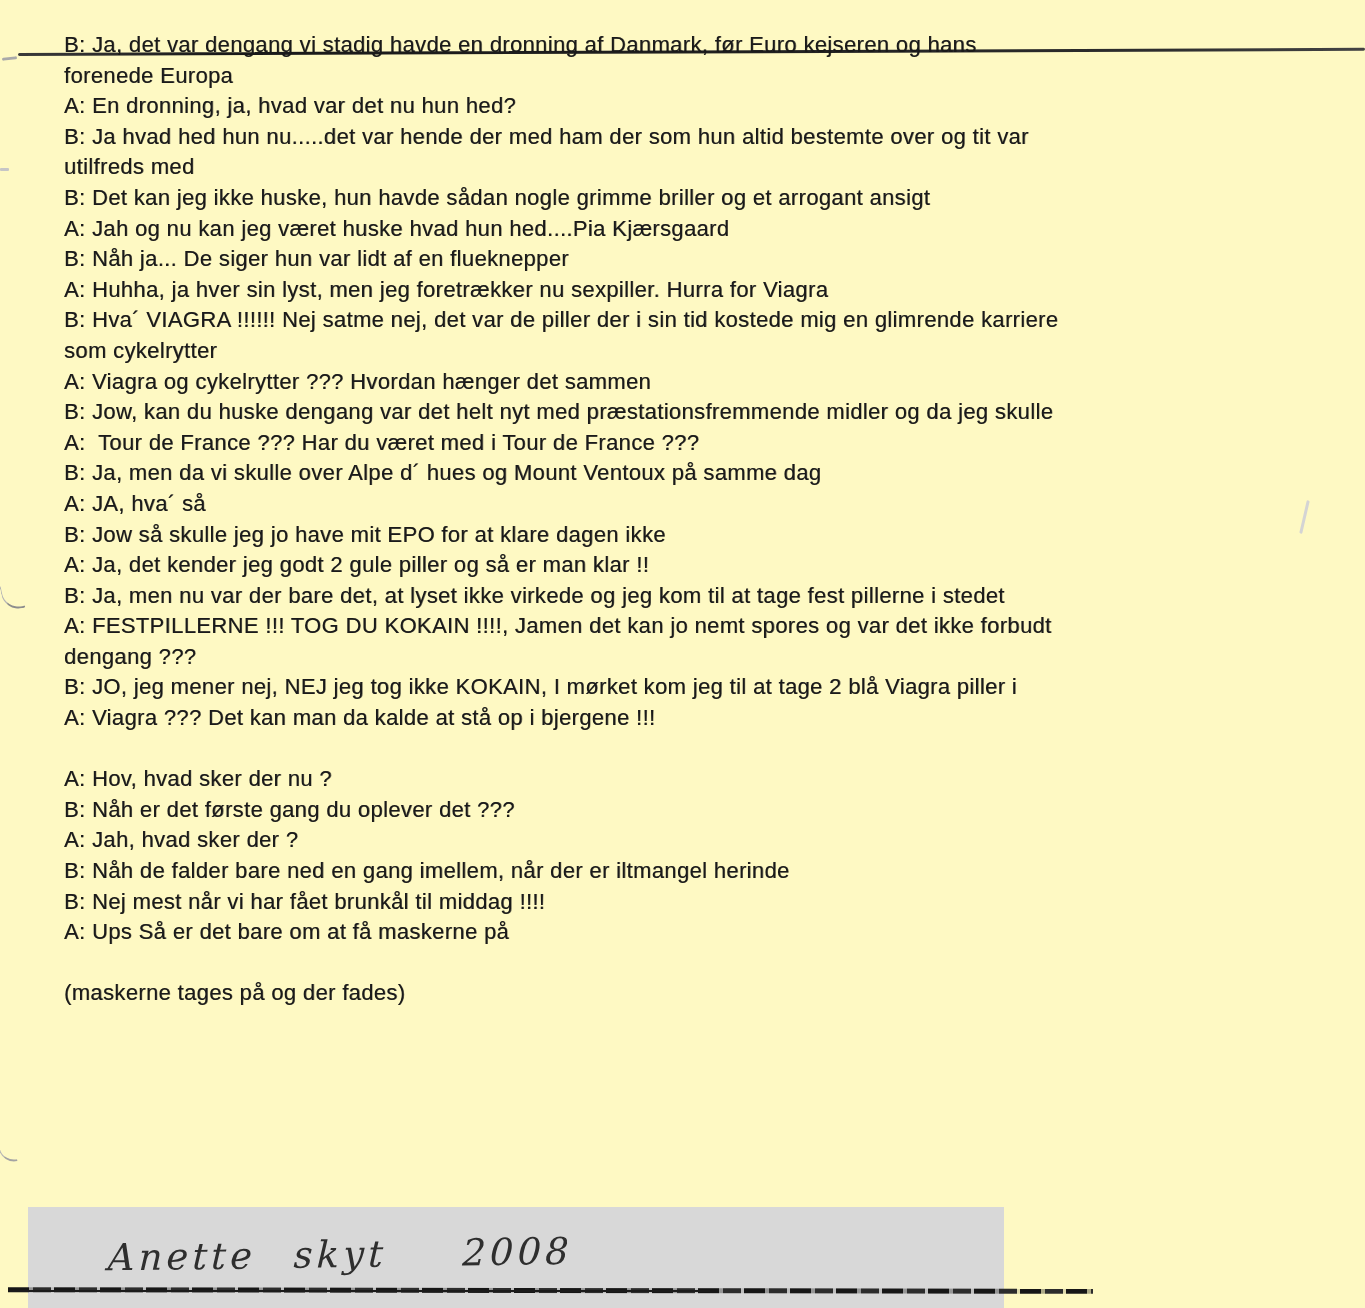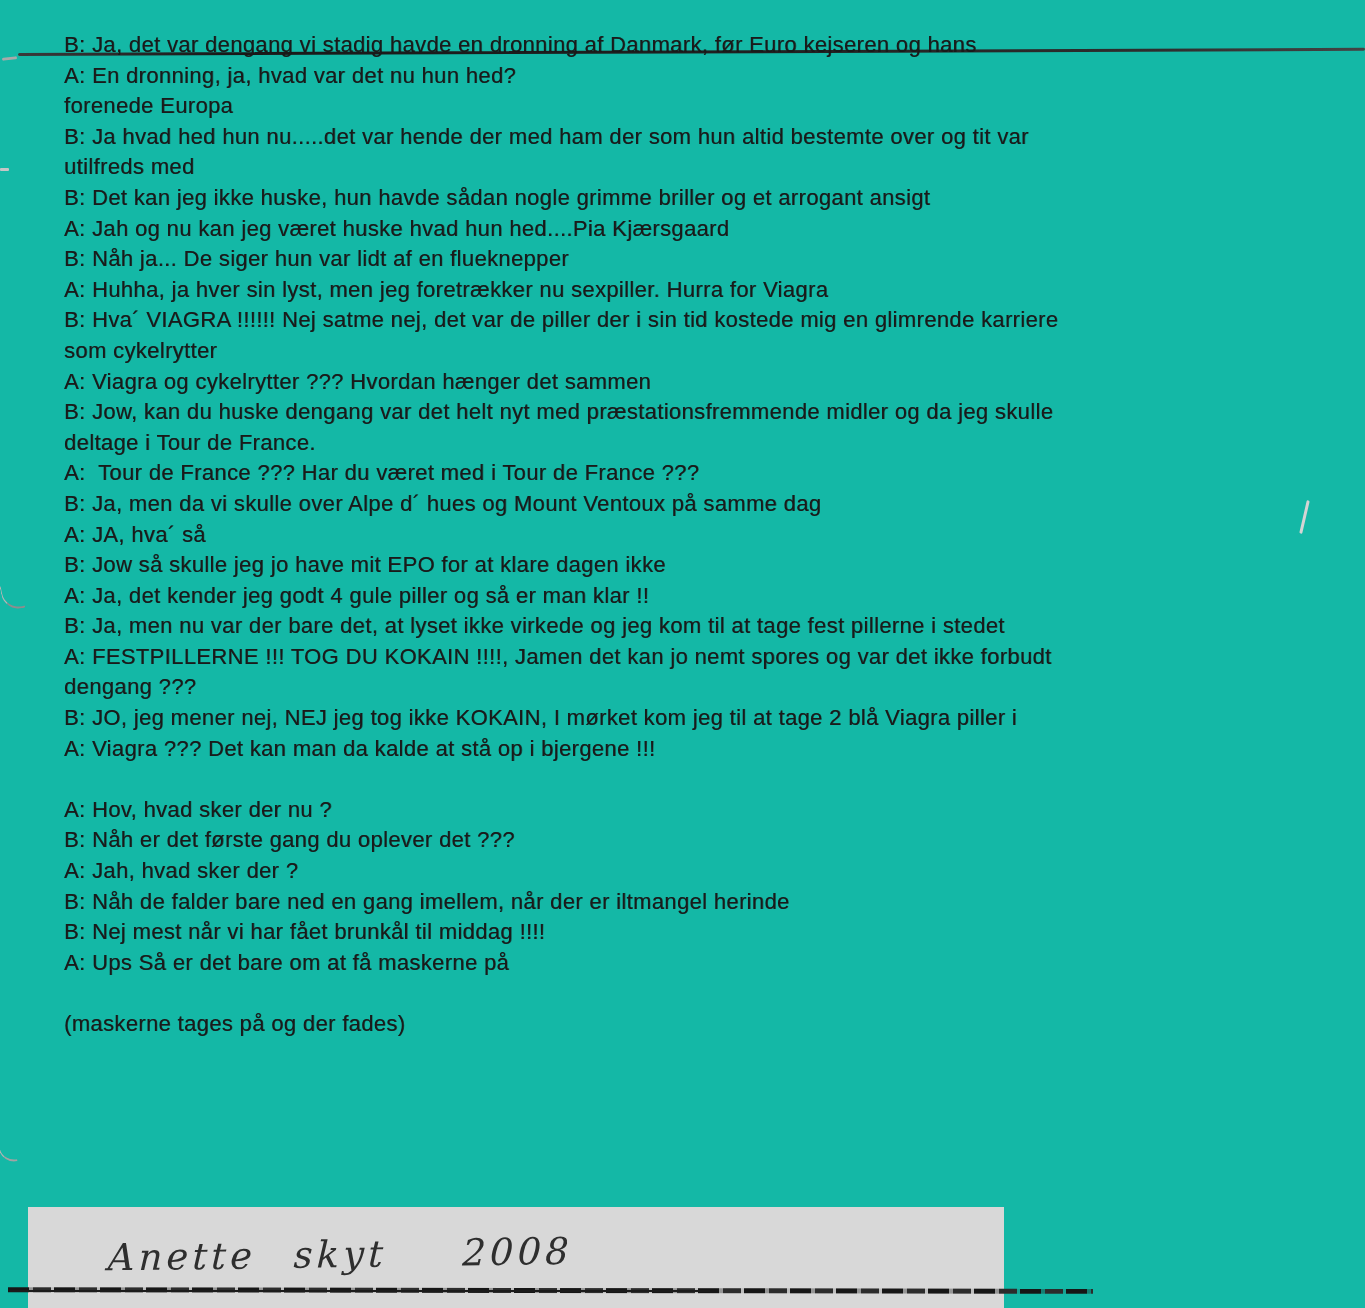--- a/index.html
+++ b/index.html
@@ -1,19 +1,19 @@
 <!DOCTYPE html>
 <html><head>
 <meta charset="utf-8">
 <style>
   html,body{margin:0;padding:0;background:#ffffff;}
   .page{
     position:relative;
     width:1365px;height:1308px;
-    background:#14b8a6;
+    background:#fef9c3;
     overflow:hidden;
     font-family:"Liberation Sans","DejaVu Sans",sans-serif;
   }
   
   .textblock{
     position:absolute;
     left:64px;top:30px;
     width:1240px;
     color:#1a1a1a;
     font-size:22px;
@@ -92,38 +92,37 @@
   <div class="topline"></div>
   <div class="topline-tail"></div>
   <div class="edge-dash"></div>
   <div class="paren-mark"></div>
   <div class="paren-mark small"></div>
   <div class="right-scratch"></div>
 
   <div class="textblock">
 
   <div class="line">B: Ja, det var dengang vi stadig havde en dronning af Danmark, før Euro kejseren og hans</div>
+      <div class="line">forenede Europa</div>
       <div class="line">A: En dronning, ja, hvad var det nu hun hed?</div>
-      <div class="line">forenede Europa</div>
       <div class="line">B: Ja hvad hed hun nu.....det var hende der med ham der som hun altid bestemte over og tit var</div>
       <div class="line">utilfreds med</div>
       <div class="line">B: Det kan jeg ikke huske, hun havde sådan nogle grimme briller og et arrogant ansigt</div>
       <div class="line">A: Jah og nu kan jeg været huske hvad hun hed....Pia Kjærsgaard</div>
       <div class="line">B: Nåh ja... De siger hun var lidt af en flueknepper</div>
       <div class="line">A: Huhha, ja hver sin lyst, men jeg foretrækker nu sexpiller. Hurra for Viagra</div>
       <div class="line">B: Hva´ VIAGRA !!!!!! Nej satme nej, det var de piller der i sin tid kostede mig en glimrende karriere</div>
       <div class="line">som cykelrytter</div>
       <div class="line">A: Viagra og cykelrytter ??? Hvordan hænger det sammen</div>
       <div class="line">B: Jow, kan du huske dengang var det helt nyt med præstationsfremmende midler og da jeg skulle</div>
-      <div class="line">deltage i Tour de France.</div>
       <div class="line">A:  Tour de France ??? Har du været med i Tour de France ???</div>
       <div class="line">B: Ja, men da vi skulle over Alpe d´ hues og Mount Ventoux på samme dag</div>
       <div class="line">A: JA, hva´ så</div>
       <div class="line">B: Jow så skulle jeg jo have mit EPO for at klare dagen ikke</div>
-      <div class="line">A: Ja, det kender jeg godt 4 gule piller og så er man klar !!</div>
+      <div class="line">A: Ja, det kender jeg godt 2 gule piller og så er man klar !!</div>
       <div class="line">B: Ja, men nu var der bare det, at lyset ikke virkede og jeg kom til at tage fest pillerne i stedet</div>
       <div class="line">A: FESTPILLERNE !!! TOG DU KOKAIN !!!!, Jamen det kan jo nemt spores og var det ikke forbudt</div>
       <div class="line">dengang ???</div>
       <div class="line">B: JO, jeg mener nej, NEJ jeg tog ikke KOKAIN, I mørket kom jeg til at tage 2 blå Viagra piller i</div>
       <div class="line">A: Viagra ??? Det kan man da kalde at stå op i bjergene !!!</div>
       <div class="line"></div>
       <div class="line">A: Hov, hvad sker der nu ?</div>
       <div class="line">B: Nåh er det første gang du oplever det ???</div>
       <div class="line">A: Jah, hvad sker der ?</div>
       <div class="line">B: Nåh de falder bare ned en gang imellem, når der er iltmangel herinde</div>

